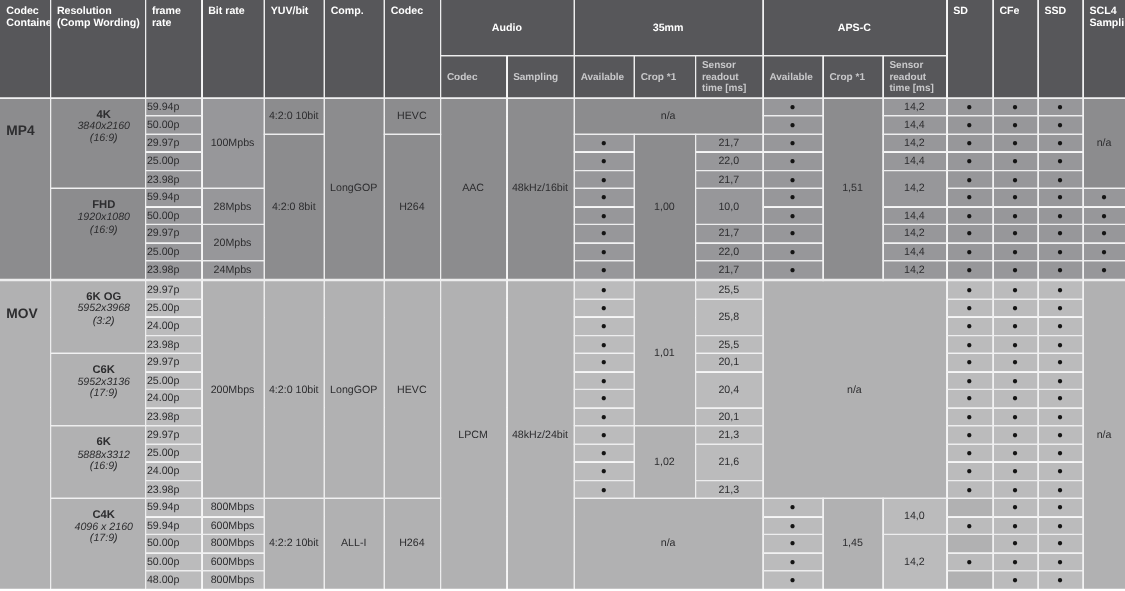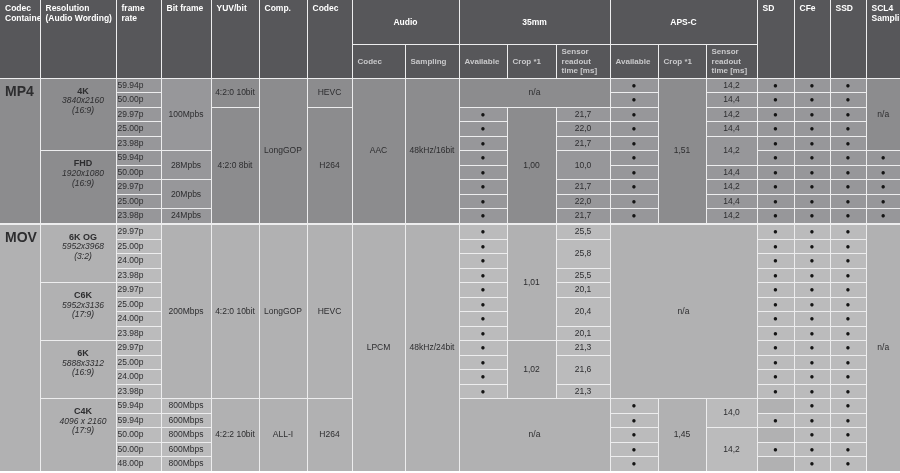--- a/index.html
+++ b/index.html
@@ -32,21 +32,21 @@
   thead th.sub{font-weight:bold;color:var(--subheader-text);font-size:8px;vertical-align:middle;padding:2px 2px 2px 5px;}
   tbody td{
     color:var(--text);font-size:8.5px;line-height:1.15;
     text-align:center;vertical-align:middle;padding:0 1px;
   }
   tbody tr.mp4 td{background:var(--mp4-base);}
   tbody tr.mp4 td.l{background:var(--mp4-light);}
   tbody tr.mov td{background:var(--mov-base);}
   tbody tr.mov td.l{background:var(--mov-light);}
   tbody tr.sec td{border-top:2px solid var(--grid);}
-  td.cont{text-align:left;vertical-align:top;padding:4px 0 0 5px;font-weight:bold;font-size:14px;}
+  td.cont{text-align:left;vertical-align:top;padding:20px 0 0 5px;font-weight:bold;font-size:11px;}
   td.res{text-align:center;vertical-align:top;padding:7px 2px 0 12px;margin-left:12px;}
   .res-title{font-weight:bold;font-size:9px;}
   .res-sub{font-size:8.5px;white-space:pre-line;font-style:italic;}
   td.frame{text-align:left;padding-left:1px;}
   .dot{color:var(--dot);font-size:8px;line-height:1;}
 </style>
 </head>
 <body>
 
 <table id="spec-table">
@@ -69,24 +69,24 @@
       <col style="width: 37px;">
       <col style="width: 36px;">
       <col style="width: 36px;">
       <col style="width: 34px;">
     </colgroup>
   <thead id="thead">
       <tr class="h1">
         <th rowspan="2" class="">Codec
 Container</th>
         <th rowspan="2" class="">Resolution
-(Audio Wording)</th>
+(Comp Wording)</th>
         <th rowspan="2" class="">frame
 rate</th>
-        <th rowspan="2" class="">Bit frame</th>
+        <th rowspan="2" class="">Bit rate</th>
         <th rowspan="2" class="">YUV/bit</th>
         <th rowspan="2" class="">Comp.</th>
         <th rowspan="2" class="">Codec</th>
         <th colspan="2" class="grp">Audio</th>
         <th colspan="3" class="grp">35mm</th>
         <th colspan="3" class="grp">APS-C</th>
         <th rowspan="2" class="">SD</th>
         <th rowspan="2" class="">CFe</th>
         <th rowspan="2" class="">SSD</th>
         <th rowspan="2" class="">SCL4

